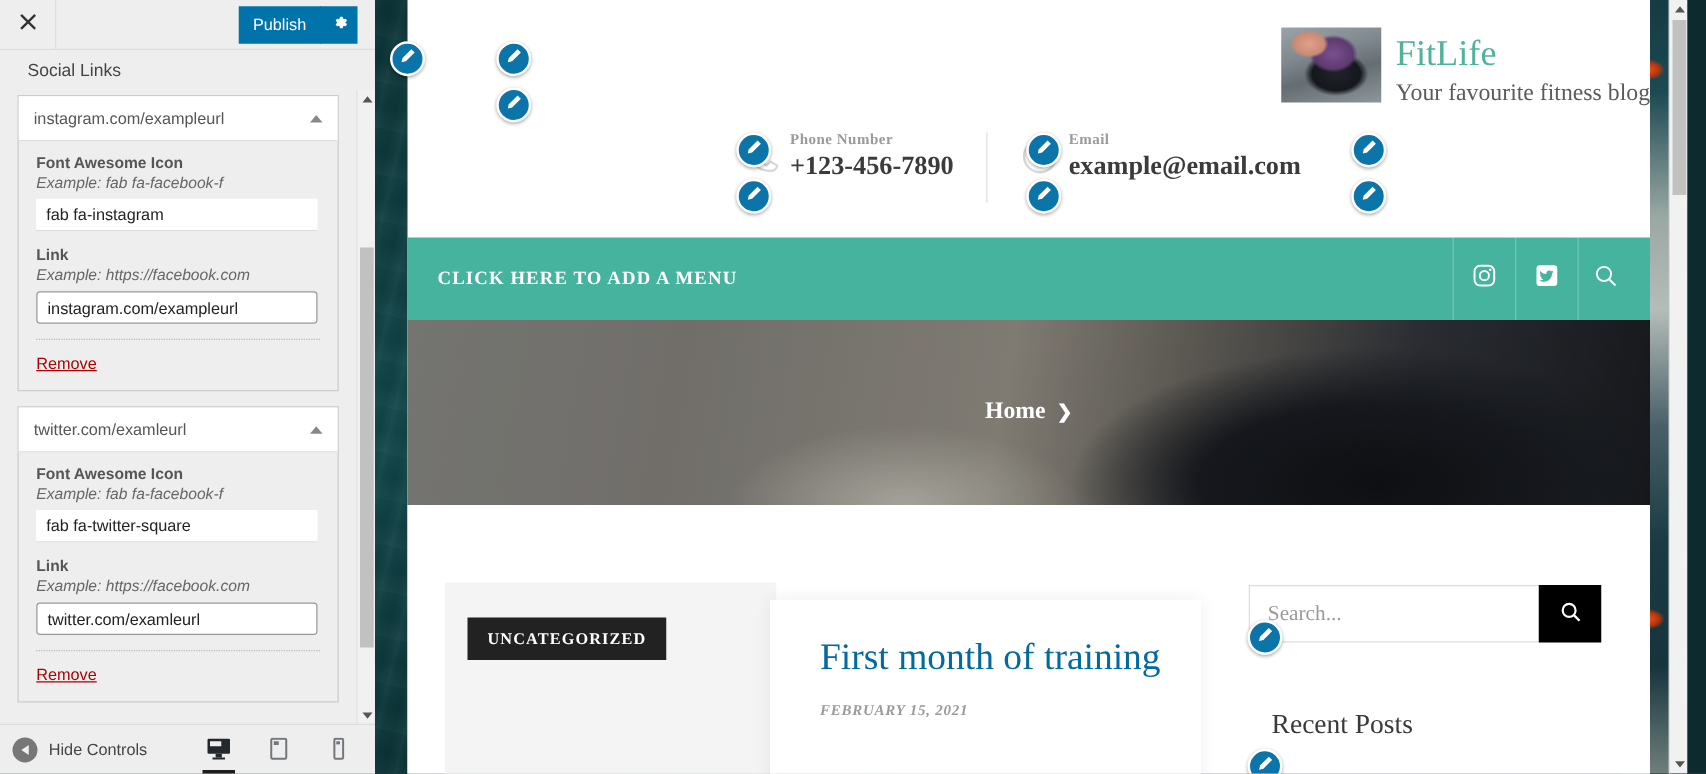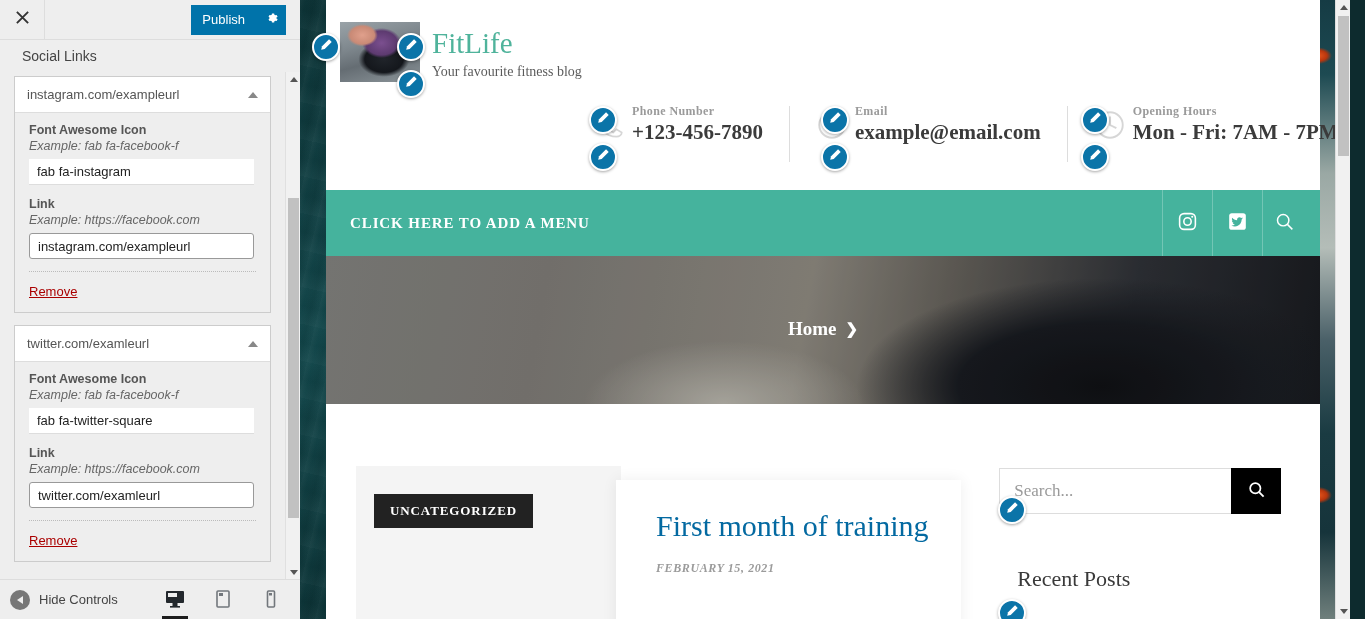--- a/index.html
+++ b/index.html
@@ -181,38 +181,38 @@
   }
 
   .site {
     position: absolute; left: 26px; top: 0;
     width: 994px; min-height: 619px;
     background: #fff;
   }
 
   
   .site-head { padding: 22px 0 0 0; position: relative; height: 190px; }
-  .brand-row { display: flex; align-items: flex-start; padding-left: 14px; }
+  .brand-row { display: flex; align-items: flex-start; padding-left: 14px; justify-content: flex-end; }
   .logo-img {
     width: 80px; height: 60px; flex: none;
     background:
       radial-gradient(ellipse 22px 16px at 28% 22%, #e0a08c 0%, #c98a76 55%, rgba(0,0,0,0) 70%),
       radial-gradient(ellipse 26px 20px at 52% 35%, #7b4f8f 0%, #5d3a70 60%, rgba(0,0,0,0) 75%),
       radial-gradient(ellipse 32px 22px at 55% 62%, #20242a 0%, #14171c 60%, rgba(0,0,0,0) 80%),
       linear-gradient(165deg, #9aa3a8 0%, #7f888e 35%, #656d73 60%, #8d969b 100%);
   }
   .brand-text { padding-left: 12px; padding-top: 6px; }
   .site-title {
     font-family: "Liberation Serif", serif;
     font-size: 29px; color: #4fb39b; line-height: 1.05;
     font-weight: 400;
   }
   .site-tagline {
     font-family: "Liberation Serif", serif;
-    font-size: 14px; color: #5b5b5b; margin-top: 6px;
+    font-size: 19px; color: #5b5b5b; margin-top: 6px;
   }
 
   .contact-row {
     display: flex; position: absolute; left: 240px; top: 104px;
     align-items: center;
   }
   .contact-col { display: flex; align-items: center; padding: 0 26px; position: relative; }
   .contact-col + .contact-col::before {
     content: ""; position: absolute; left: 0; top: 2px;
     width: 1px; height: 56px; background: #ddd;
@@ -501,32 +501,20 @@
                   <circle cx="16" cy="16" r="12" fill="none" stroke="#8d8d8d" stroke-width="1.8"></circle>
                   <circle cx="16" cy="16" r="5" fill="none" stroke="#8d8d8d" stroke-width="1.8"></circle>
                   <path d="M21 16v3a4 4 0 007 -2" fill="none" stroke="#8d8d8d" stroke-width="1.8"></path>
                 </svg>
             </span>
             <span class="c-text">
               <span class="c-label" style="display:block">Email</span>
               <span class="c-value" style="display:block">example@email.com</span>
             </span>
           </div>
-          <div class="contact-col">
-            <span class="c-icon">
-              <svg viewBox="0 0 32 32">
-                  <circle cx="16" cy="16" r="12" fill="none" stroke="#8d8d8d" stroke-width="1.8"></circle>
-                  <path d="M16 8v8l6 3" fill="none" stroke="#8d8d8d" stroke-width="1.8"></path>
-                </svg>
-            </span>
-            <span class="c-text">
-              <span class="c-label" style="display:block">Opening Hours</span>
-              <span class="c-value" style="display:block">Mon - Fri: 7AM - 7PM</span>
-            </span>
-          </div>
         </div>
       </div>
 
       <div class="nav-bar">
         <div class="menu-cta">CLICK HERE TO ADD A MENU</div>
         <div class="nav-icons">
           <div class="nav-ic">
             <span>
               <svg viewBox="0 0 24 24">
                   <rect x="3" y="3" width="18" height="18" rx="5" fill="none" stroke="#fff" stroke-width="1.8"></rect>

